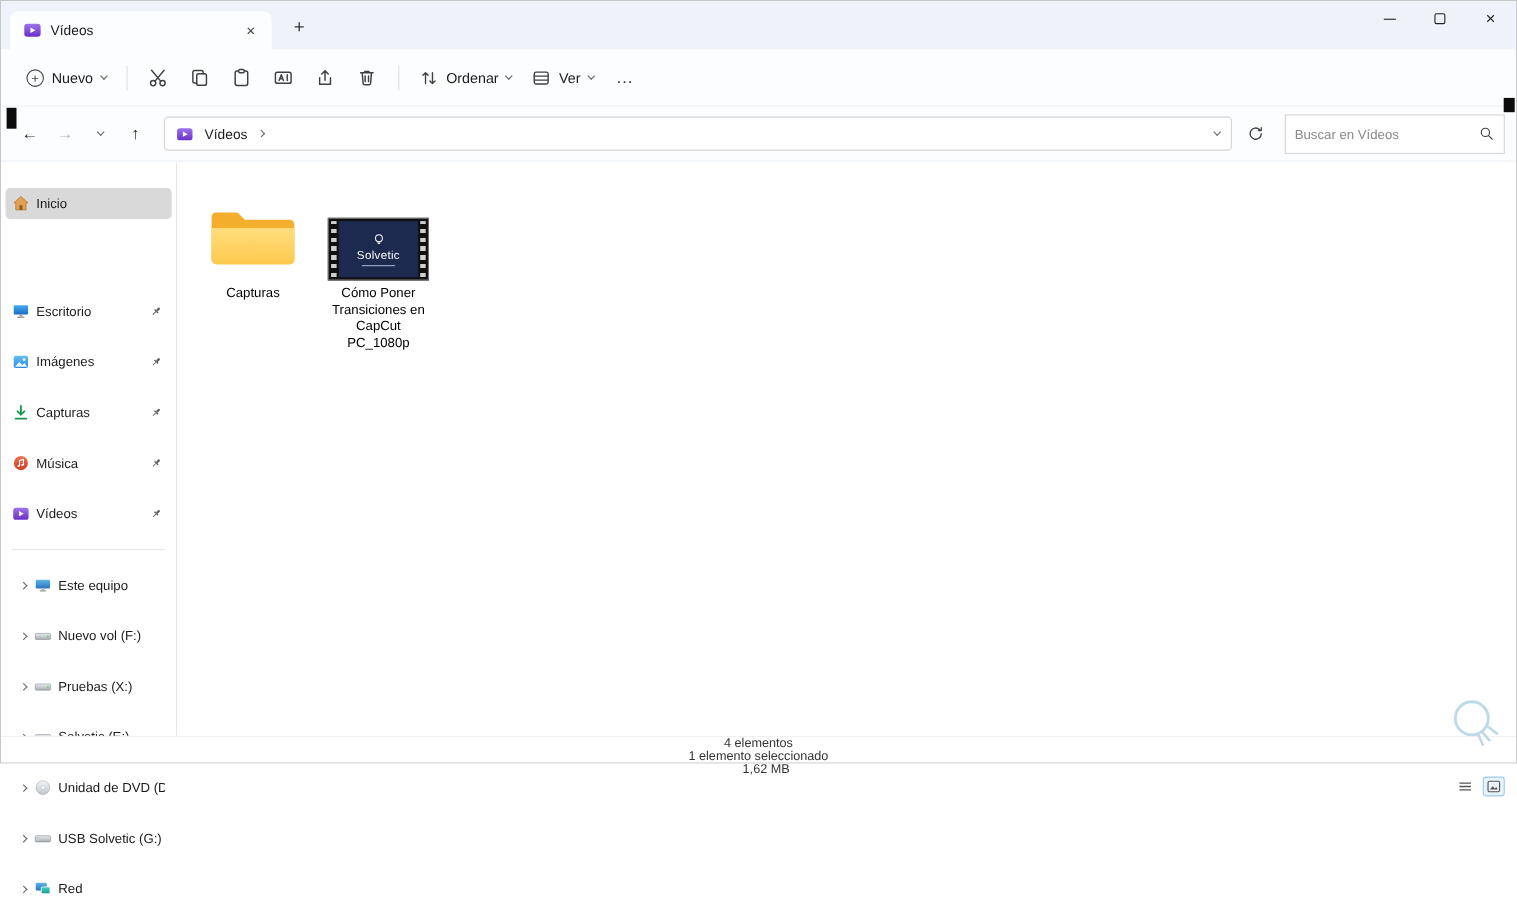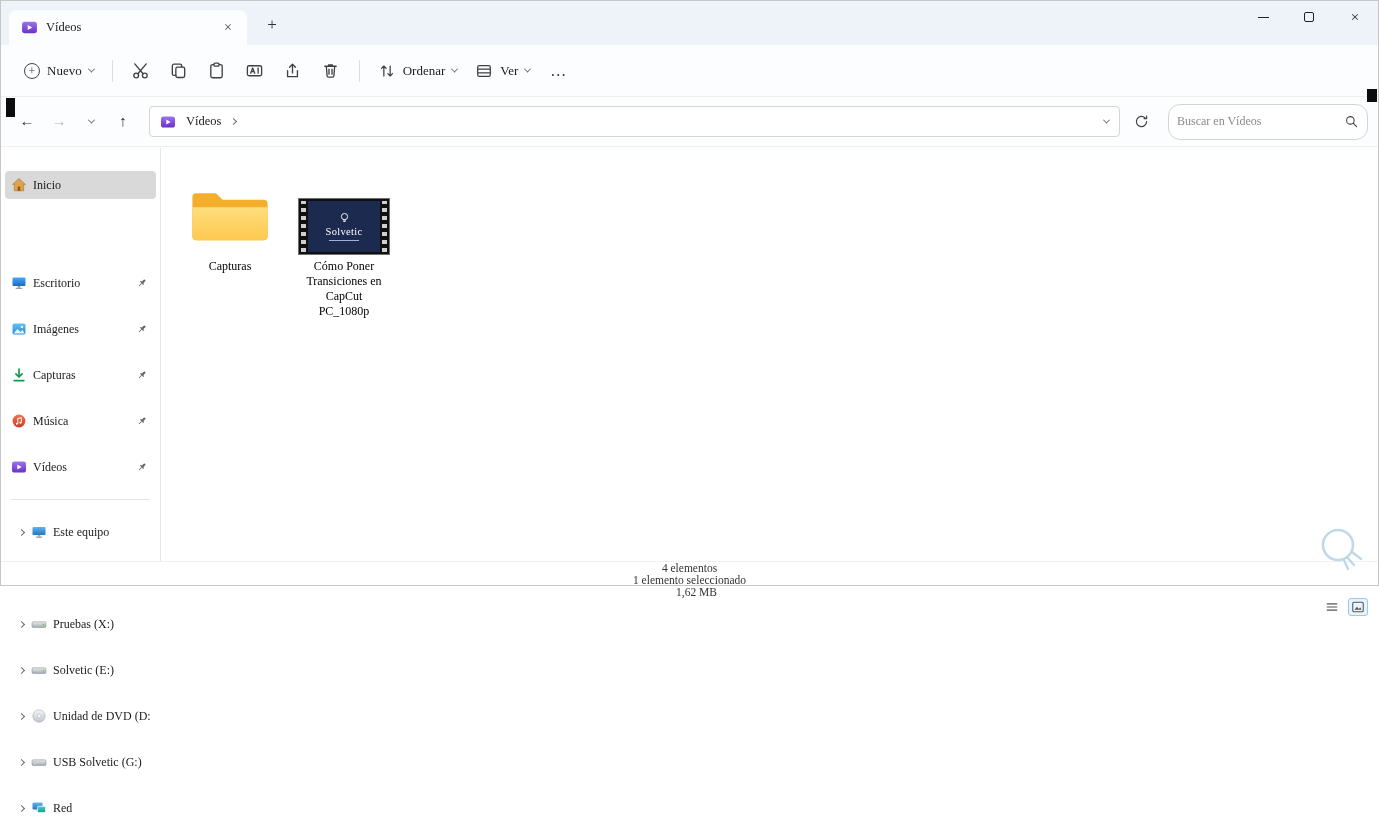--- a/index.html
+++ b/index.html
@@ -1,18 +1,18 @@
 <!DOCTYPE html>
 <html><head>
 <meta charset="utf-8">
 <style>
   * { margin:0; padding:0; box-sizing:border-box; }
   html,body { width:1379px; height:829px; }
   body { font-family:"Liberation Sans","DejaVu Sans",sans-serif; font-size:12px; color:#1b1b1b; background:#fff; overflow:hidden; }
-  .window { position:relative; width:1379px; height:586px; background:#fff; border:1px solid #c6c6c6;font-family:Liberation Serif, serif; }
+  .window { position:relative; width:1379px; height:694px; background:#fff; border:1px solid #c6c6c6; }
 
   
   .tabbar { position:absolute; top:0; left:0; right:0; height:44px; background:#eef3f9; display:flex; align-items:flex-end; }
   .tab { height:35px; width:238px; margin-left:8px; background:#fbfdfe; border-radius:8px 8px 0 0; display:flex; align-items:center; gap:8px; padding:0 8px 0 12px; font-size:12.5px; }
   .tab-title { flex:1; color:#1b1b1b; }
   .tab-close { width:22px; height:22px; display:flex; align-items:center; justify-content:center; font-size:14px; color:#444; border-radius:4px; }
   .newtab { width:30px; height:30px; margin:0 0 5px 10px; display:flex; align-items:center; justify-content:center; font-size:17px; color:#333; border-radius:4px; }
   .wincontrols { margin-left:auto; align-self:flex-start; display:flex; }
   .wc { width:46px; height:32px; display:flex; align-items:center; justify-content:center; color:#1b1b1b; font-size:15px; }
   .min-glyph { width:11px; height:0; border-top:1.2px solid #222; display:block; }
@@ -31,21 +31,21 @@
   .chev.right { transform:rotate(-45deg); }
   .chev.sm { width:5px; height:5px; border-color:#6a6a6a; }
 
   
   .addr { position:absolute; top:96px; left:0; right:0; height:50px; background:#fbfdfe; display:flex; align-items:center; padding:0 10px; border-bottom:1px solid #eef1f4; }
   .navbtn { width:32px; height:32px; display:flex; align-items:center; justify-content:center; font-size:15px; border-radius:4px; color:#2b2b2b; }
   .navbtn.disabled { color:#b5b5b5; }
   .addressbar { flex:1; height:31px; margin:0 6px 0 10px; background:#fff; border:1px solid #d5d5d5; border-radius:4px; display:flex; align-items:center; padding:0 10px; gap:8px; }
   .crumb { font-size:12.5px; color:#1b1b1b; padding:2px 2px; }
   .addr-refresh { width:30px; height:30px; display:flex; align-items:center; justify-content:center; border-radius:4px; margin-right:12px; }
-  .searchbox { width:200px; height:31px; background:#fff; border:1px solid #d5d5d5; border-radius:12px; display:flex; align-items:center; padding:17px 8px; }
+  .searchbox { width:200px; height:31px; background:#fff; border:1px solid #d5d5d5; border-radius:0; display:flex; align-items:center; padding:17px 8px; }
   .search-input { flex:1; border:none; outline:none; font-family:inherit; font-size:12px; color:#1b1b1b; background:transparent; }
   .search-input::placeholder { color:#8a8a8a; }
 
   
   .bodyarea { position:absolute; top:147px; left:0; right:0; bottom:24px; display:flex; background:#fff; }
   .sidebar { width:160px; border-right:1px solid #e6e6e6; padding-top:5px; }
   .side-item { display:flex; align-items:center; height:28px; margin:18px 4px; border-radius:4px; padding:0 6px 0 6px; font-size:12px; }
   .side-item.selected { background:#d9d9d9; }
   .chev-slot { width:20px; display:flex; align-items:center; justify-content:center; }
   .icon-slot { width:22px; display:flex; align-items:center; justify-content:flex-start; }

